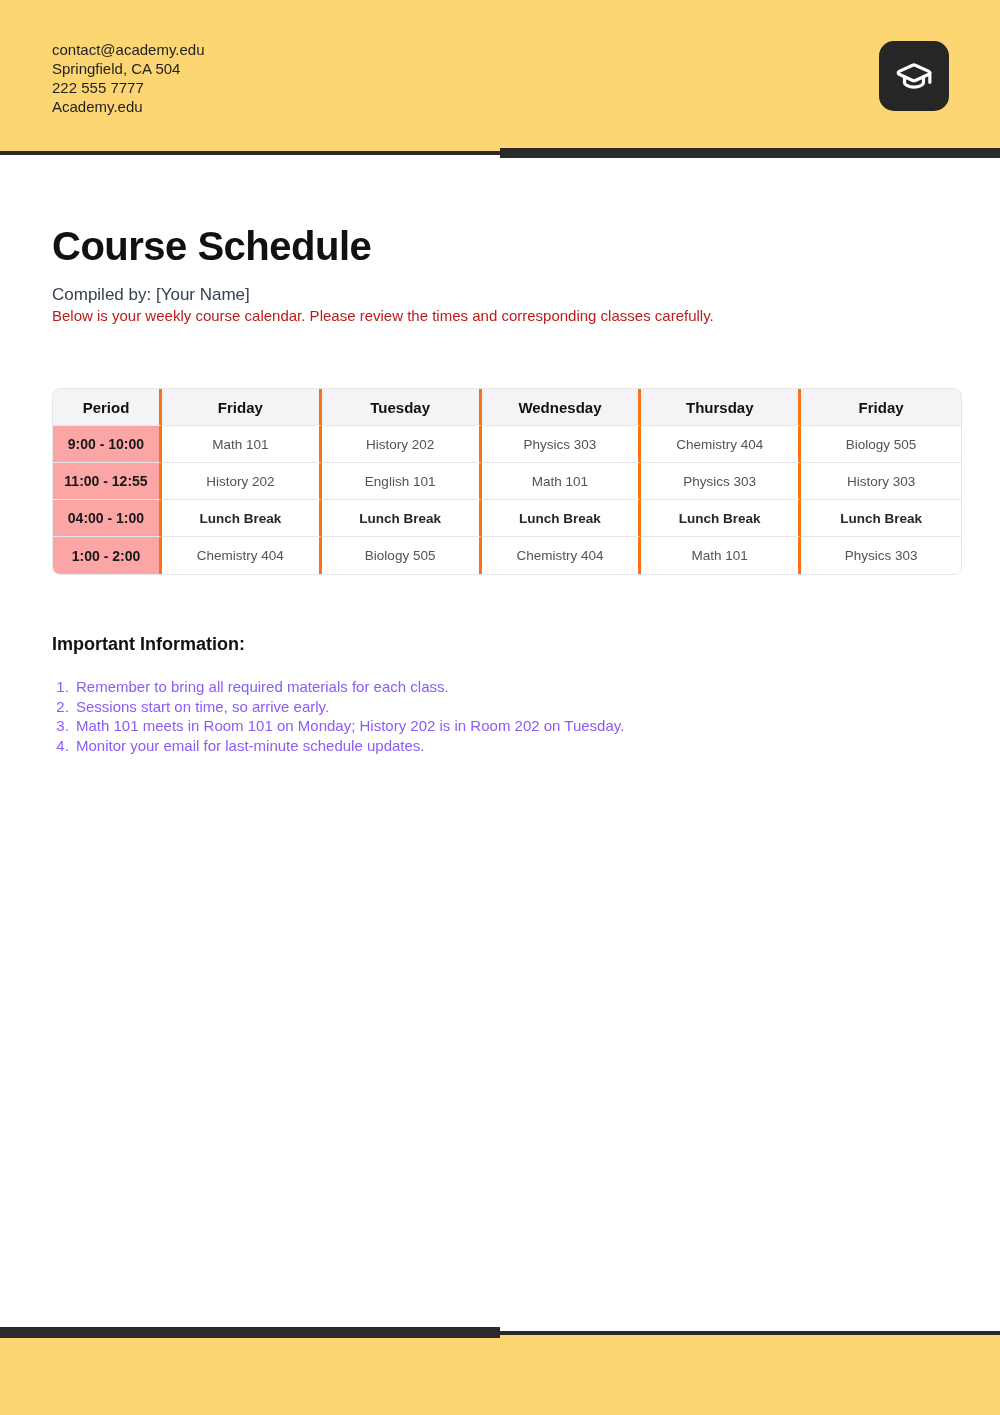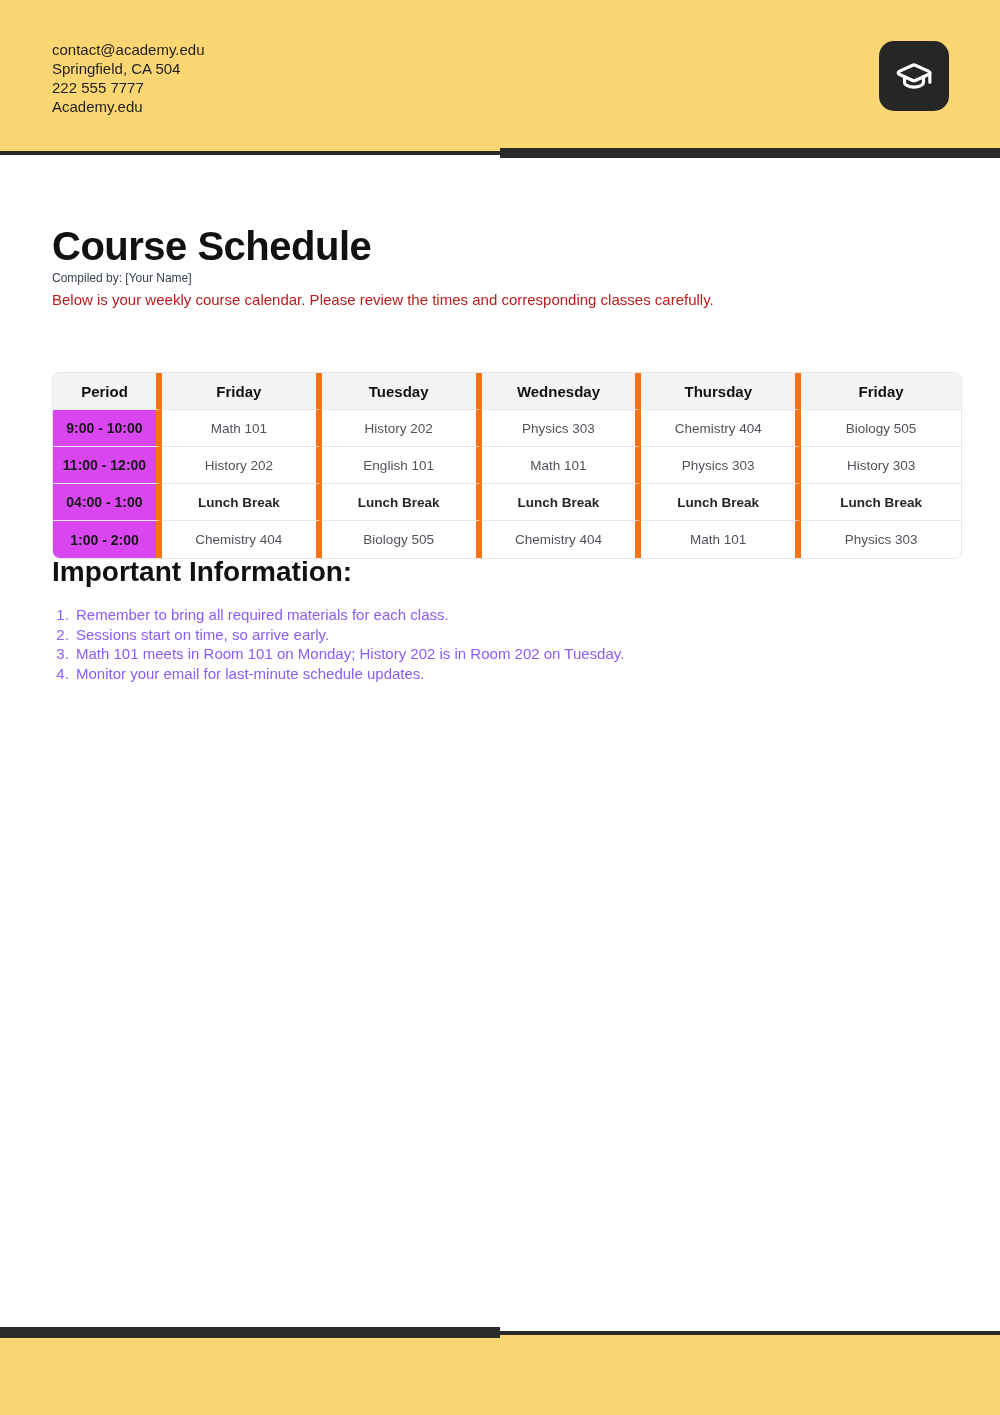--- a/index.html
+++ b/index.html
@@ -15,37 +15,37 @@
   .logo-badge svg { width:38px; height:38px; }
 
   
   .top-bar-left-yellow { position:absolute; top:148px; left:0; width:500px; height:3px; background:#FDD674; }
   .top-bar-left-dark  { position:absolute; top:151px; left:0; width:500px; height:4px; background:#2A2A2A; }
   .top-bar-right-dark { position:absolute; top:148px; left:500px; width:500px; height:10px; background:#2A2A2A; }
 
   
   .main { position:absolute; top:158px; left:52px; right:38px; }
   h1.page-title { margin-top:66px; font-size:40px; line-height:1.1; font-weight:700; letter-spacing:-0.5px; color:#111111; }
-  .compiled-by { font-size:12px; line-height:21px; color:#374151; }
+  .compiled-by { margin-top:16px; font-size:17px; line-height:21px; color:#374151; }
   .intro-line  { font-size:15px; line-height:21px; color:#b91c1c; }
 
   
   table.schedule { margin-top:62px; width:100%; border-collapse:separate; border-spacing:0; border:1px solid #e5e7eb; border-radius:8px; overflow:hidden; table-layout:fixed; }
   col.c-period { width:12%; }
   col.c-day    { width:17.6%; }
-  th, td { text-align:center; vertical-align:middle; height:37px; border-right:6px solid #f97316; border-bottom:1px solid #e5e7eb; background:#ffffff; }
+  th, td { text-align:center; vertical-align:middle; height:37px; border-right:3px solid #f97316; border-bottom:1px solid #e5e7eb; background:#ffffff; }
   th:last-child, td:last-child { border-right:none; }
   tr:last-child td { border-bottom:none; }
   th { background:#f4f4f6; font-size:15px; font-weight:700; color:#111111; }
-  td.period { background:#d946ef; font-size:14px; font-weight:600; color:#18181b; }
+  td.period { background:#fca5a5; font-size:14px; font-weight:600; color:#18181b; }
   td.class  { font-size:13.5px; color:#52525b; }
   tr.lunch td.class { font-weight:600; color:#27272a; }
 
   
-  h2.info-heading { font-size:28px; line-height:26px; font-weight:700; color:#111111; }
+  h2.info-heading { margin-top:56px; font-size:18px; line-height:26px; font-weight:700; color:#111111; }
   ol.info-list { margin-top:20px; padding-left:21px; font-size:15px; line-height:19.5px; color:#8b5cf6; }
   ol.info-list li { padding-left:3px; }
 
   
   .footer-bar-left-dark    { position:absolute; top:1327px; left:0; width:500px; height:11px; background:#2A2A2A; }
   .footer-bar-right-dark   { position:absolute; top:1331px; left:500px; width:500px; height:4px; background:#2A2A2A; }
   .footer-bar-right-yellow { position:absolute; top:1335px; left:500px; width:500px; height:3px; background:#FDD674; }
   .footer-yellow { position:absolute; top:1338px; left:0; width:1000px; height:77px; background:#FDD674; }
 </style>
 </head>
@@ -100,21 +100,21 @@
       <tbody>
         <tr>
           <td class="period">9:00 - 10:00</td>
           <td class="class">Math 101</td>
           <td class="class">History 202</td>
           <td class="class">Physics 303</td>
           <td class="class">Chemistry 404</td>
           <td class="class">Biology 505</td>
         </tr>
         <tr>
-          <td class="period">11:00 - 12:00</td>
+          <td class="period">11:00 - 12:55</td>
           <td class="class">History 202</td>
           <td class="class">English 101</td>
           <td class="class">Math 101</td>
           <td class="class">Physics 303</td>
           <td class="class">History 303</td>
         </tr>
         <tr class="lunch">
           <td class="period">04:00 - 1:00</td>
           <td class="class">Lunch Break</td>
           <td class="class">Lunch Break</td>

